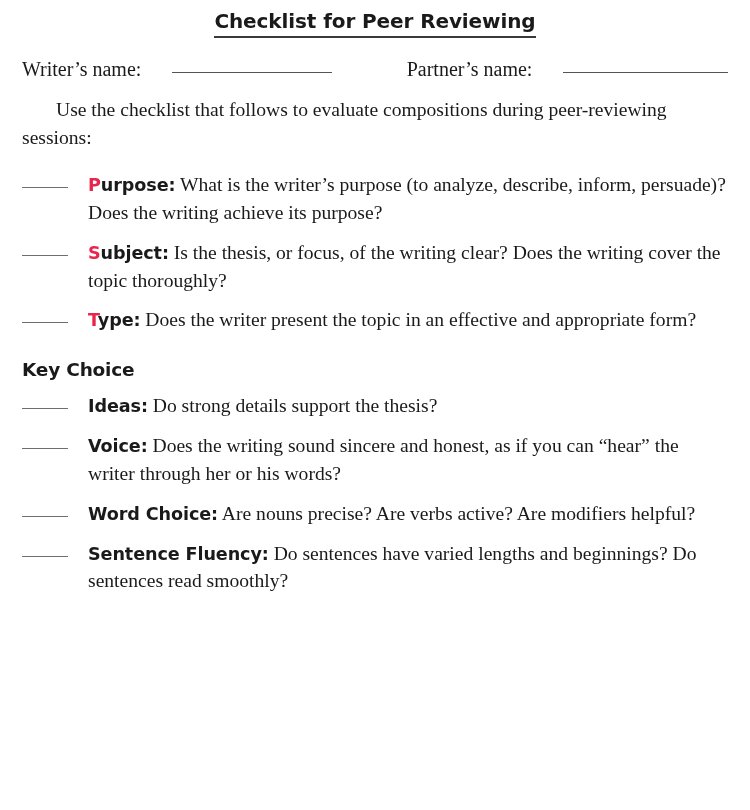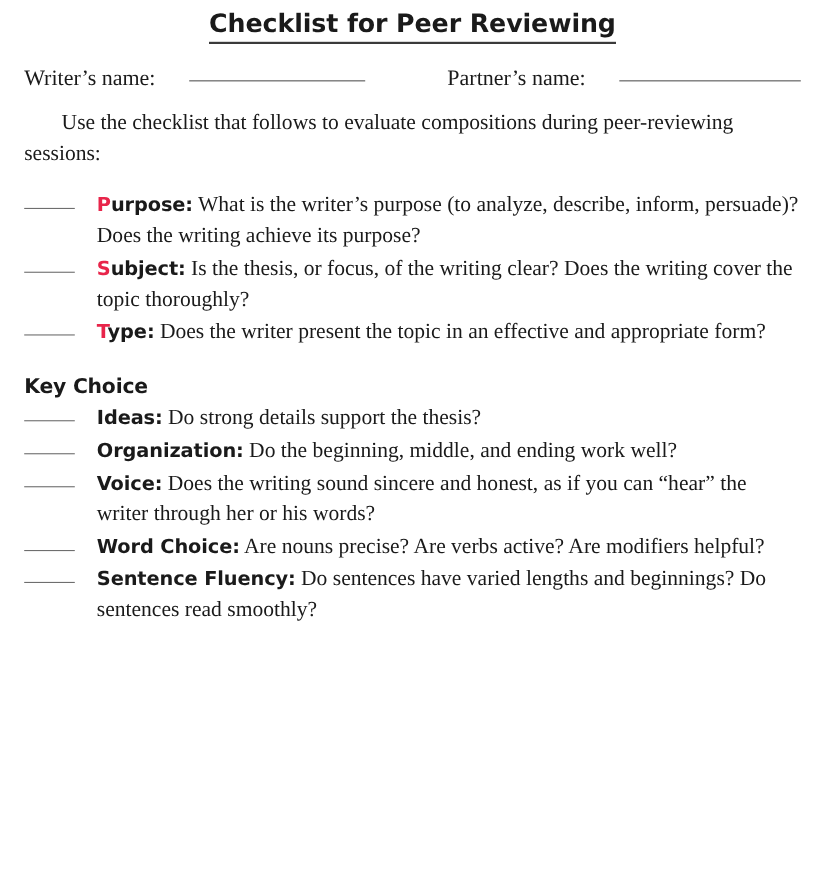--- a/index.html
+++ b/index.html
@@ -25,21 +25,21 @@
 
   
   .title-wrap {
     text-align: center;
     padding-top: 9px;
   }
   .doc-title {
     display: inline-block;
     font-family: "DejaVu Sans", sans-serif;
     font-weight: bold;
-    font-size: 23px;
+    font-size: 20px;
     letter-spacing: -0.1px;
     color: #1a1a1a;
     padding-bottom: 3px;
     border-bottom: 2.2px solid #3a3a3a;
   }
 
   
   .form-row {
     display: flex;
     align-items: baseline;
@@ -85,21 +85,21 @@
 
   
   .check-list {
     margin: 0;
     padding: 0;
     list-style: none;
   }
   .check-item {
     display: flex;
     align-items: flex-start;
-    margin-top: 2px;
+    margin-top: 12px;
   }
   .blank-line {
     flex: 0 0 auto;
     width: 46px;
     margin-top: 16px;
     margin-right: 20px;
     border-bottom: 1.4px solid #6e6e6e;
     height: 0;
   }
   .item-text {
@@ -160,24 +160,20 @@
       <div class="section-heading">
         <span class="acronym"></span><span>Key Choice</span>
       </div>
       <ul class="check-list">
         <li class="check-item">
           <span class="blank-line"></span>
           <span class="item-text"><span class="item-label"><span class="initial"></span><span>Ideas:</span></span><span class="item-q"> Do strong details support the thesis?</span></span>
         </li>
         <li class="check-item">
           <span class="blank-line"></span>
-          <span class="item-text"><span class="item-label"><span class="initial"></span><span>Organization:</span></span><span class="item-q"> Do the beginning, middle, and ending work well?</span></span>
-        </li>
-        <li class="check-item">
-          <span class="blank-line"></span>
           <span class="item-text"><span class="item-label"><span class="initial"></span><span>Voice:</span></span><span class="item-q"> Does the writing sound sincere and honest, as if you can “hear” the writer through her or his words?</span></span>
         </li>
         <li class="check-item">
           <span class="blank-line"></span>
           <span class="item-text"><span class="item-label"><span class="initial"></span><span>Word Choice:</span></span><span class="item-q"> Are nouns precise? Are verbs active? Are modifiers helpful?</span></span>
         </li>
         <li class="check-item">
           <span class="blank-line"></span>
           <span class="item-text"><span class="item-label"><span class="initial"></span><span>Sentence Fluency:</span></span><span class="item-q"> Do sentences have varied lengths and beginnings? Do sentences read smoothly?</span></span>
         </li>

